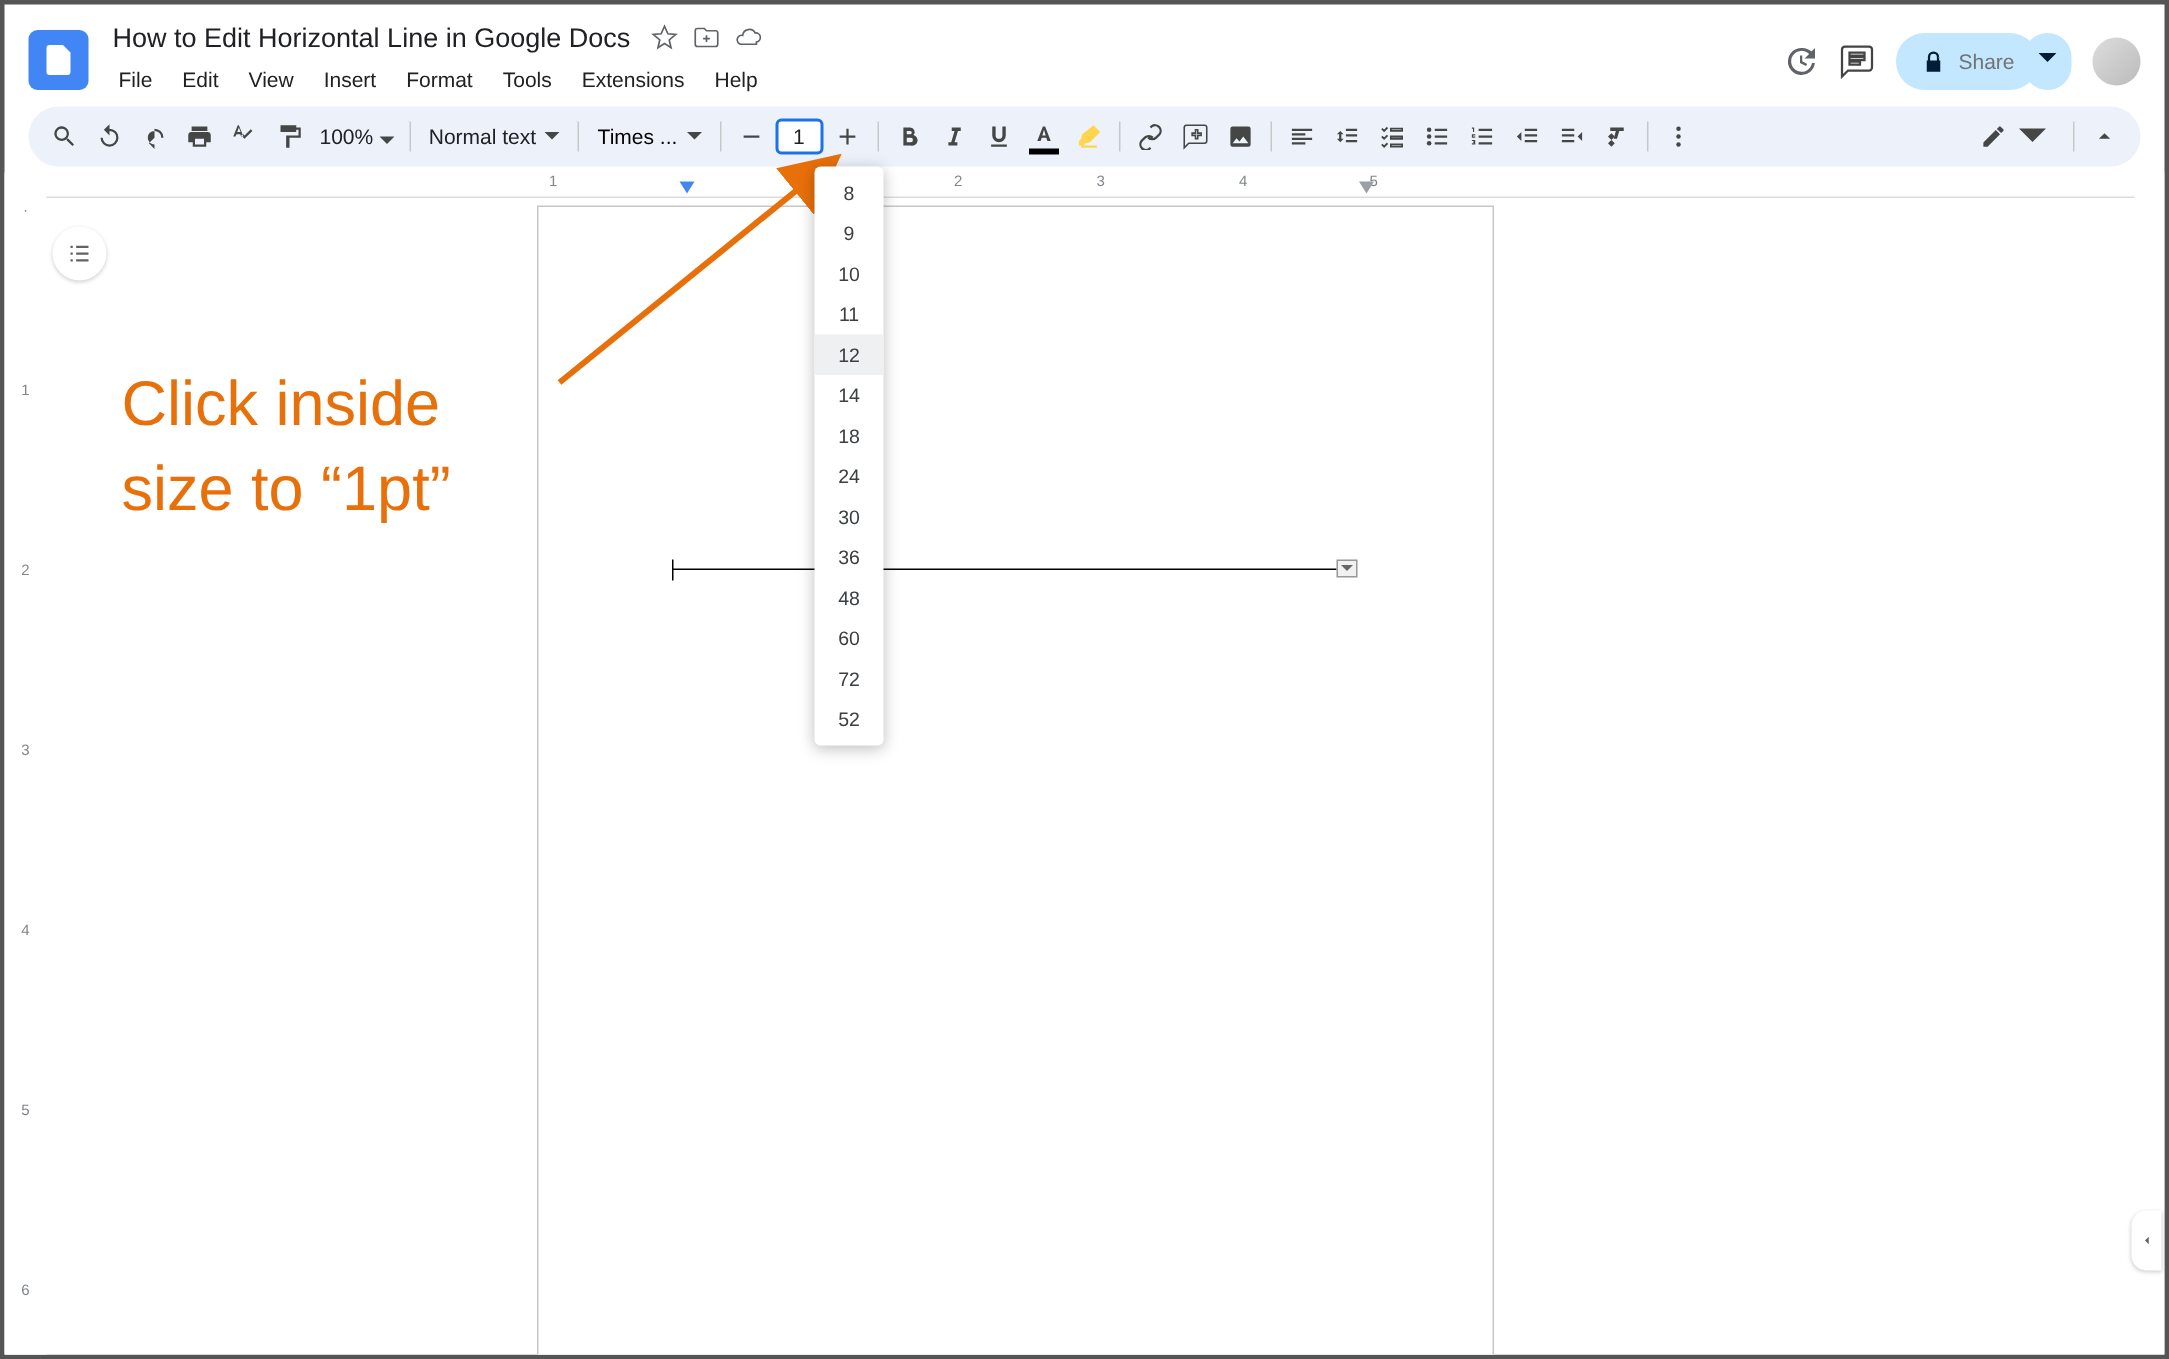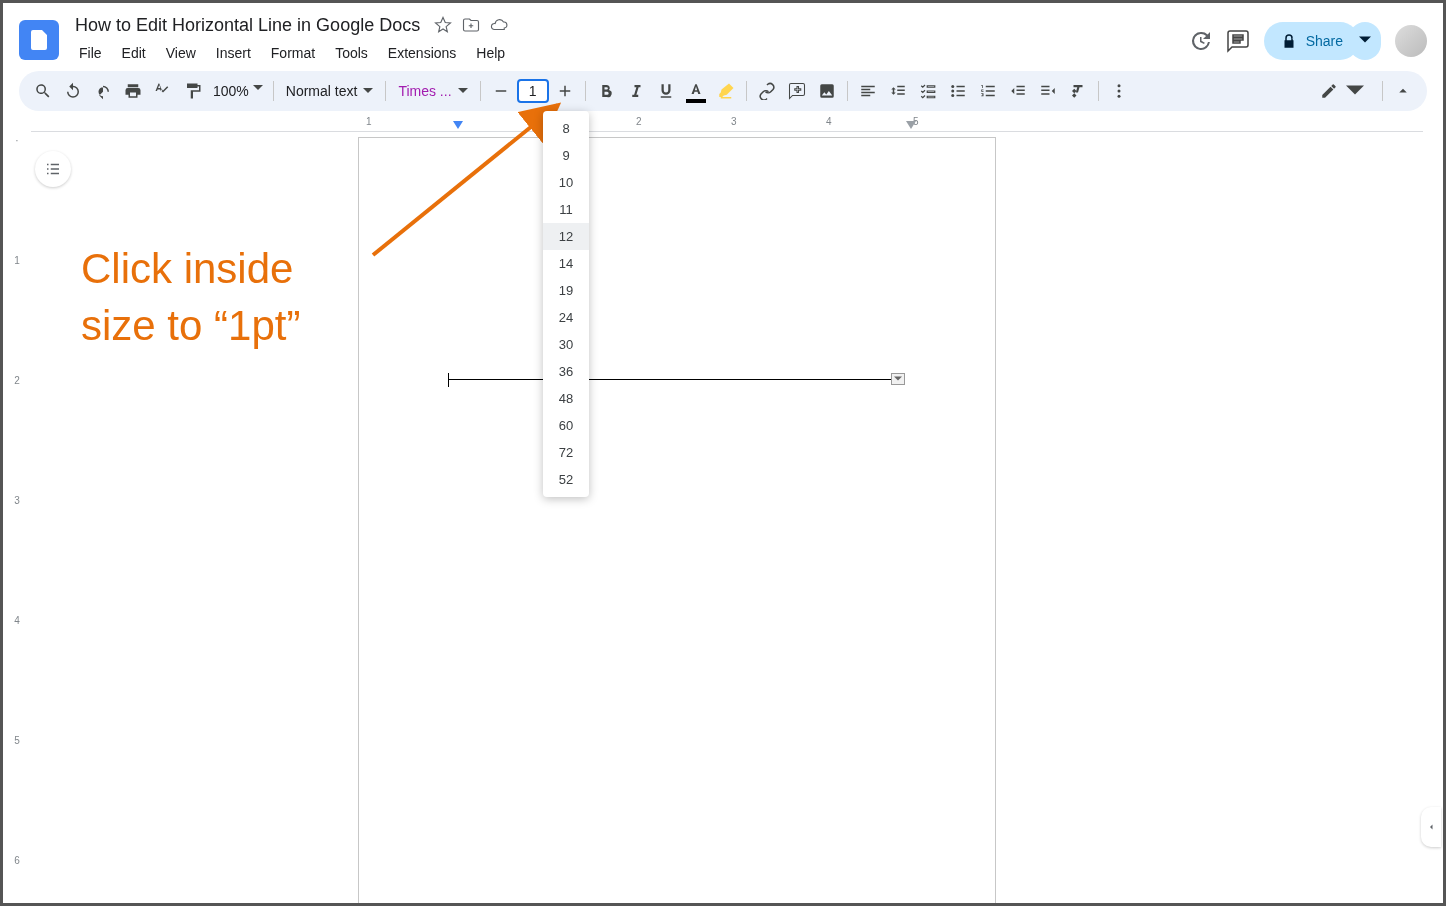--- a/index.html
+++ b/index.html
@@ -8,32 +8,32 @@
 .logo{width:40px;height:40px;background:#4285f4;border-radius:6px;display:flex;align-items:center;justify-content:center;margin-right:12px;margin-top:2px}
 .logo svg{fill:#fff}
 .title-area{flex:1;display:flex;flex-direction:column}
 .title-row{display:flex;align-items:center;gap:10px;height:24px}
 .doc-title{font-size:18px;color:#202124;padding:2px 4px}
 .star,.folder,.cloud{width:18px;height:18px;fill:#5f6368;cursor:pointer}
 .menus{display:flex;gap:4px;margin-top:4px}
 .menu-item{font-size:14px;color:#202124;padding:4px 8px;cursor:pointer;border-radius:4px}
 .header-right{display:flex;align-items:center;gap:14px;margin-top:4px}
 .hr-icon{width:24px;height:24px;fill:#5f6368;cursor:pointer}
-.share-btn{display:flex;align-items:center;gap:8px;background:#c2e7ff;border-radius:40px;padding:10px 16px;cursor:pointer;font-size:14px;color:#0369a1;font-weight:500}
+.share-btn{display:flex;align-items:center;gap:8px;background:#c2e7ff;border-radius:40px;padding:10px 16px;cursor:pointer;font-size:14px;color:#737373;font-weight:500}
 .share-btn svg{fill:#001d35;width:18px;height:18px}
 .share-drop{background:#c2e7ff;border-radius:40px;padding:10px;cursor:pointer;margin-left:-10px}
 .share-drop svg{width:12px;height:12px;fill:#001d35}
 .avatar{width:32px;height:32px;border-radius:50%;background:linear-gradient(135deg,#ddd,#bbb);cursor:pointer}
 .toolbar{margin:4px 16px;background:#edf2fa;border-radius:24px;height:40px;display:flex;align-items:center;padding:0 10px;gap:2px}
 .tb-btn{width:28px;height:28px;display:flex;align-items:center;justify-content:center;border-radius:4px;cursor:pointer}
 .tb-btn svg{width:18px;height:18px;fill:#444746}
 .tb-sep{width:1px;height:20px;background:#c7c7c7;margin:0 4px}
-.zoom{font-size:14px;color:#202124;padding:0 4px;cursor:pointer;display:flex;align-items:flex-start;gap:4px}
+.zoom{font-size:14px;color:#202124;padding:0 4px;cursor:pointer;display:flex;align-items:flex-end;gap:4px}
 .style-dd{font-size:14px;color:#202124;padding:0 6px;cursor:pointer;display:flex;align-items:center;gap:6px;min-width:90px}
-.font-dd{font-size:14px;color:#a21caf;padding:0 6px;cursor:pointer;display:flex;align-items:center;gap:6px;min-width:72px}
+.font-dd{font-size:14px;color:#000000;padding:0 6px;cursor:pointer;display:flex;align-items:center;gap:6px;min-width:72px}
 .drop-arrow{width:10px;height:10px;fill:#444746}
 .font-size-box{width:32px;height:24px;border:2px solid #1a73e8;border-radius:4px;background:#fff;display:flex;align-items:center;justify-content:center;font-size:14px;color:#202124}
 .text-color{position:relative}
 .text-color::after{content:'';position:absolute;bottom:2px;left:4px;right:4px;height:4px;background:#000}
 .spacer{flex:1}
 .edit-mode{display:flex;align-items:center;gap:8px;padding:0 12px;cursor:pointer}
 .edit-mode svg{width:18px;height:18px;fill:#444746}
 .workspace{position:relative;height:798px;background:#fff;display:flex}
 .vruler{width:28px;background:#fff;border-right:none;position:relative;font-size:10px;color:#80868b}
 .vtick{position:absolute;left:4px;width:20px;text-align:center}
@@ -337,21 +337,21 @@
     </div>
 </div>
 
 <div class="font-dropdown">
   <div class="fd-item">8</div>
   <div class="fd-item">9</div>
   <div class="fd-item">10</div>
   <div class="fd-item">11</div>
   <div class="fd-item hover">12</div>
   <div class="fd-item">14</div>
-  <div class="fd-item">19</div>
+  <div class="fd-item">18</div>
   <div class="fd-item">24</div>
   <div class="fd-item">30</div>
   <div class="fd-item">36</div>
   <div class="fd-item">48</div>
   <div class="fd-item">60</div>
   <div class="fd-item">72</div>
   <div class="fd-item">52</div>
 </div>
 
 <svg class="arrow" width="220" height="180">

